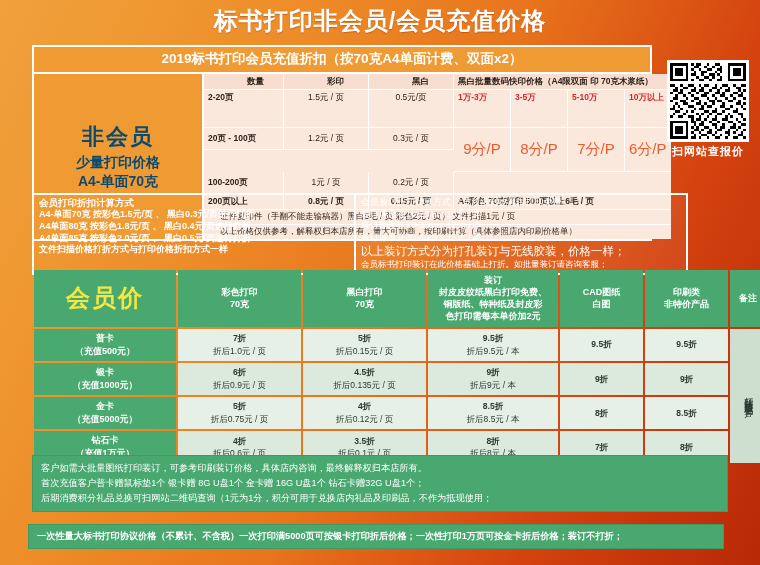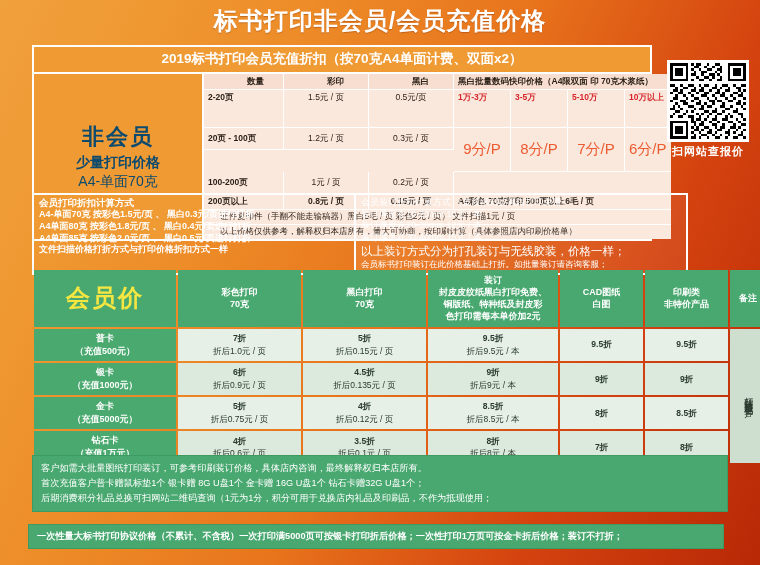--- a/index.html
+++ b/index.html
@@ -51,21 +51,21 @@
     width: 170px; flex: 0 0 170px;
     background: #ef9a33;
     color: #0c4a6e;
     display: flex; flex-direction: column;
     align-items: center; justify-content: center;
     padding: 6px 2px;
     border-right: 2px solid #ffffff;
   }
   .nonmember-cell .nm-1 { font-size: 22px; font-weight: bold; letter-spacing: 2px; }
   .nonmember-cell .nm-2 { font-size: 14px; font-weight: bold; margin-top: 2px; }
-  .nonmember-cell .nm-3 { font-size: 14px; font-weight: normal; margin-top: 1px; }
+  .nonmember-cell .nm-3 { font-size: 14px; font-weight: bold; margin-top: 1px; }
 
   .price-grid { flex: 1 1 auto; background: #fbe8dc; }
   .pg-row { display: flex; }
   .pg-cell {
     border-right: 1px solid #ffffff;
     border-bottom: 1px solid #ffffff;
     background: #fbe8dc;
     font-size: 8.5px;
     color: #2d2118;
     padding: 2px 4px;

